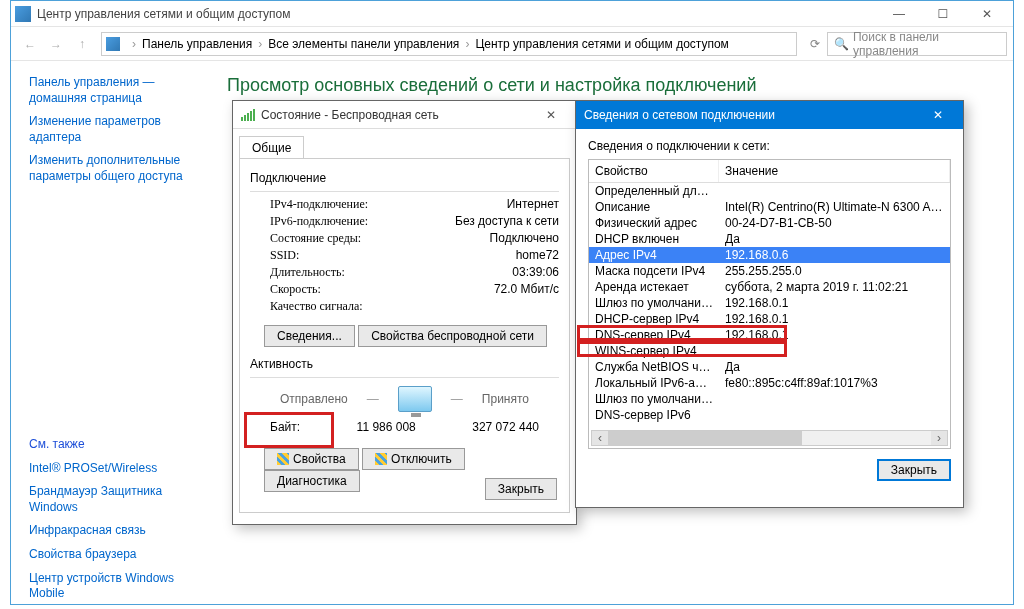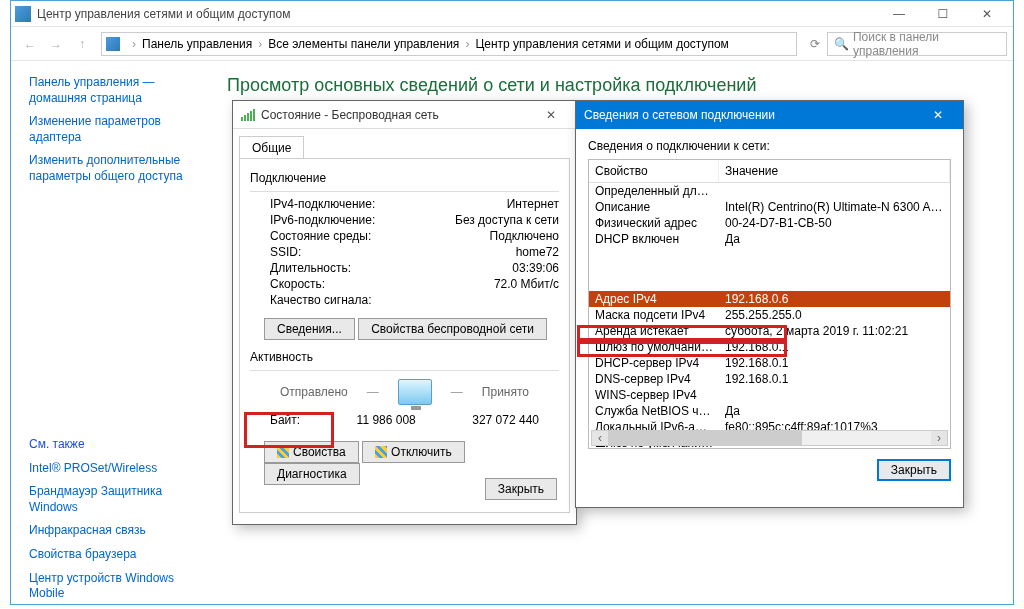--- a/index.html
+++ b/index.html
@@ -38,21 +38,21 @@
   .dialog-title .sig-icon { display:inline-flex; align-items:flex-end; gap:1px; margin-right:6px; }
   .sig-bar { width:2px; background:#4caf50; }
   .sig-bar.b1{height:4px}.sig-bar.b2{height:6px}.sig-bar.b3{height:8px}.sig-bar.b4{height:10px}.sig-bar.b5{height:12px}
   .dialog-title-text { flex:1; color:#333; }
   .dialog-close { width:34px; height:22px; display:flex; align-items:center; justify-content:center; color:#555; }
   .tab-strip { display:flex; padding:6px 8px 0 6px; }
   .tab { padding:4px 12px; background:#fff; border:1px solid #ccc; border-bottom:none; position:relative; top:1px; }
   .tab-body { border:1px solid #ccc; margin:0 6px 6px 6px; padding:8px 10px; height:355px; position:relative; }
   .group-label { margin:4px 0 6px 0; }
   .kv { display:flex; justify-content:space-between; padding:1px 0 1px 20px; }
-  .kv .k { color:#000; }
+  .kv .k { color:#000;font-family:Liberation Serif, serif; }
   .kv .v { color:#000; }
   .sep { height:1px; border-top:1px solid #ddd; margin:4px 0; }
   .btn { display:inline-flex; align-items:center; justify-content:center; height:22px; padding:0 12px; background:#e9e9e9; border:1px solid #999; cursor:pointer; }
   .activity-row { display:flex; align-items:center; justify-content:space-between; padding:0 30px; margin:8px 0; }
   .activity-label { color:#666; }
   .monitor-icon { width:34px; height:26px; background:linear-gradient(#dff6ff,#7ec9ef); border:1px solid #5a9fc9; border-radius:2px; position:relative; }
   .monitor-icon:after { content:""; position:absolute; left:12px; top:26px; width:10px; height:4px; background:#999; }
   .bytes-row { display:flex; justify-content:space-between; padding:0 20px; }
   .dialog-footer { position:absolute; right:12px; bottom:12px; }
   .sig-icon.sm .sig-bar{width:2px}.sig-icon.sm{gap:1px}
@@ -65,21 +65,21 @@
   .dialog2 .dialog-close { color:#fff; }
   .d2-body { padding:10px 12px; }
   .d2-label { margin-bottom:6px; }
   .d2-list { border:1px solid #bbb; height:290px; overflow:hidden; position:relative; }
   .d2-header { display:flex; background:#fff; border-bottom:1px solid #ddd; font-weight:400; }
   .d2-header .col { padding:4px 6px; border-right:1px solid #eee; }
   .col1 { width:130px; } .col2 { flex:1; }
   .d2-rows { }
   .d2-row { display:flex; }
   .d2-row .c { padding:1px 6px; white-space:nowrap; overflow:hidden; text-overflow:ellipsis; }
-  .d2-row.sel { background:#c2410c; color:#fff;margin-top:44px; }
+  .d2-row.sel { background:#3b82f6; color:#fff; }
   .d2-scroll { position:absolute; left:2px; right:2px; bottom:2px; height:16px; background:#f0f0f0; border:1px solid #ccc; display:flex; }
   .d2-scroll .sbtn { width:16px; background:#e5e5e5; display:flex;align-items:center;justify-content:center;color:#666; }
   .d2-scroll .strack { flex:1; position:relative; }
   .d2-scroll .sthumb { position:absolute; left:0; width:60%; top:0; bottom:0; background:#cdcdcd; }
   .d2-footer { text-align:right; margin-top:10px; }
   .d2-footer .btn { border:2px solid #0078d7; }
   
   
   .hl-svedeniya { position:absolute; left:244px; top:412px; width:90px; height:36px; border:3px solid #d32020; pointer-events:none; }
   .hl-ipv4 { position:absolute; left:577px; top:341px; width:210px; height:16px; border:3px solid #d32020; pointer-events:none; }

